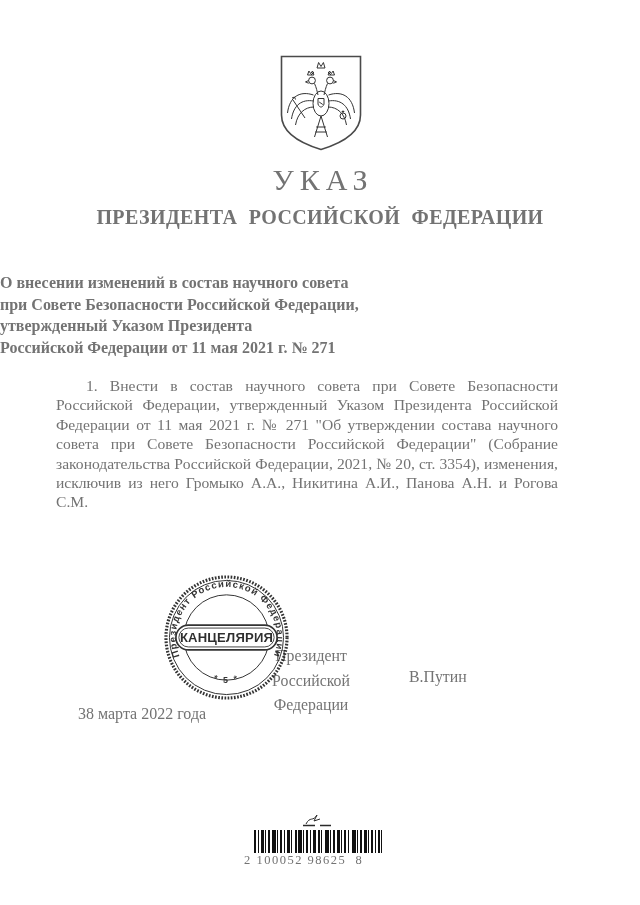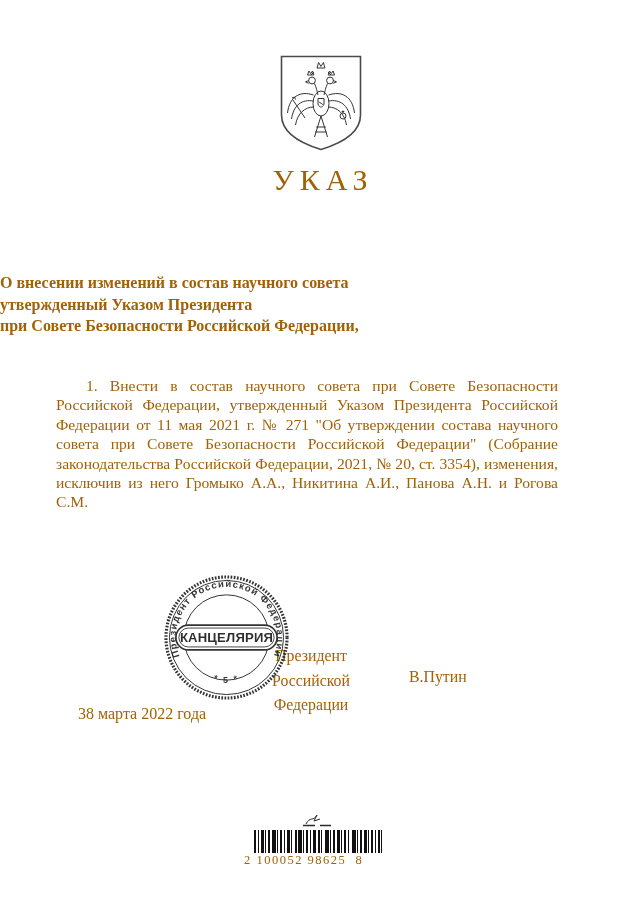--- a/index.html
+++ b/index.html
@@ -1,18 +1,18 @@
 <!DOCTYPE html>
 <html><head>
 <meta charset="utf-8">
 <style>
   html,body{margin:0;padding:0;background:#fff;}
   .page{
     position:relative;width:564px;height:905px;background:#fff;overflow:hidden;
-    font-family:"Liberation Serif",serif;color:#a16207;
+    font-family:"Liberation Serif",serif;color:#737373;
   }
   .emblem{position:absolute;left:280px;top:55px;width:82px;height:96px;}
   .doc-type{
     position:absolute;left:0;top:163px;width:640px;text-align:center;
     font-size:30px;font-weight:500;letter-spacing:6px;padding-left:6px;box-sizing:border-box;
   }
   .doc-issuer{
     position:absolute;left:0;top:206px;width:640px;text-align:center;
     font-size:20px;font-weight:600;word-spacing:6px;letter-spacing:0.4px;
   }
@@ -79,25 +79,27 @@
       <path d="M41,61 L34.5,82 M41,61 L47.5,82 M36.2,72 H45.8 M35.2,77 H46.8"></path>
 
       <path d="M25,63 L13,45 M12,43 l2.5,-1 l1,2.5"></path>
 
       <circle cx="63" cy="61" r="3"></circle>
       <path d="M63,58 v-2.5 M61.7,56.5 h2.6"></path>
     </g>
   </svg>
 
   <div class="doc-type">УКАЗ</div>
+  <div class="doc-issuer">ПРЕЗИДЕНТА РОССИЙСКОЙ ФЕДЕРАЦИИ</div>
 
   <div class="subject">
     <div>О внесении изменений в состав научного совета</div>
+    <div>при Совете Безопасности Российской Федерации,</div>
     <div>утвержденный Указом Президента</div>
-    <div>при Совете Безопасности Российской Федерации,</div>
+    <div>Российской Федерации от 11 мая 2021 г. № 271</div>
   </div>
 
   <div class="body-text">
     <p>1. Внести в состав научного совета при Совете Безопасности Российской Федерации, утвержденный Указом Президента Российской Федерации от 11 мая 2021 г. № 271 "Об утверждении состава научного совета при Совете Безопасности Российской Федерации" (Собрание законодательства Российской Федерации, 2021, № 20, ст. 3354), изменения, исключив из него Громыко А.А., Никитина А.И., Панова А.Н. и Рогова С.М.</p>
   </div>
 
   <div class="sig-title">
     <div>Президент</div>
     <div>Российской Федерации</div>
   </div>

